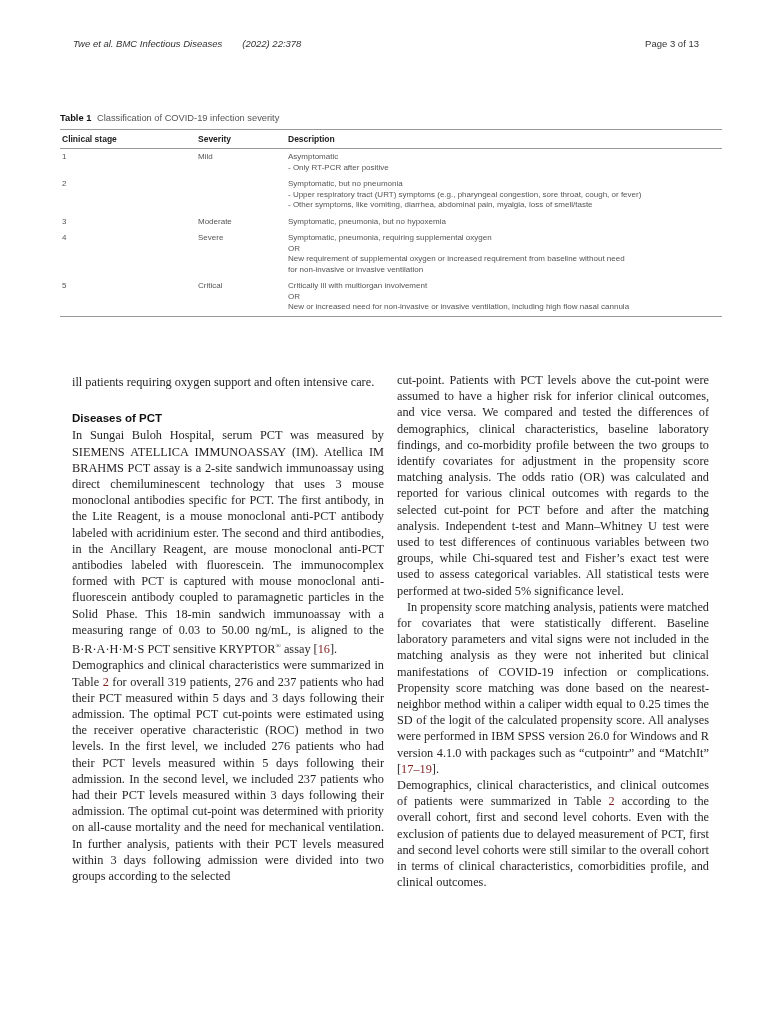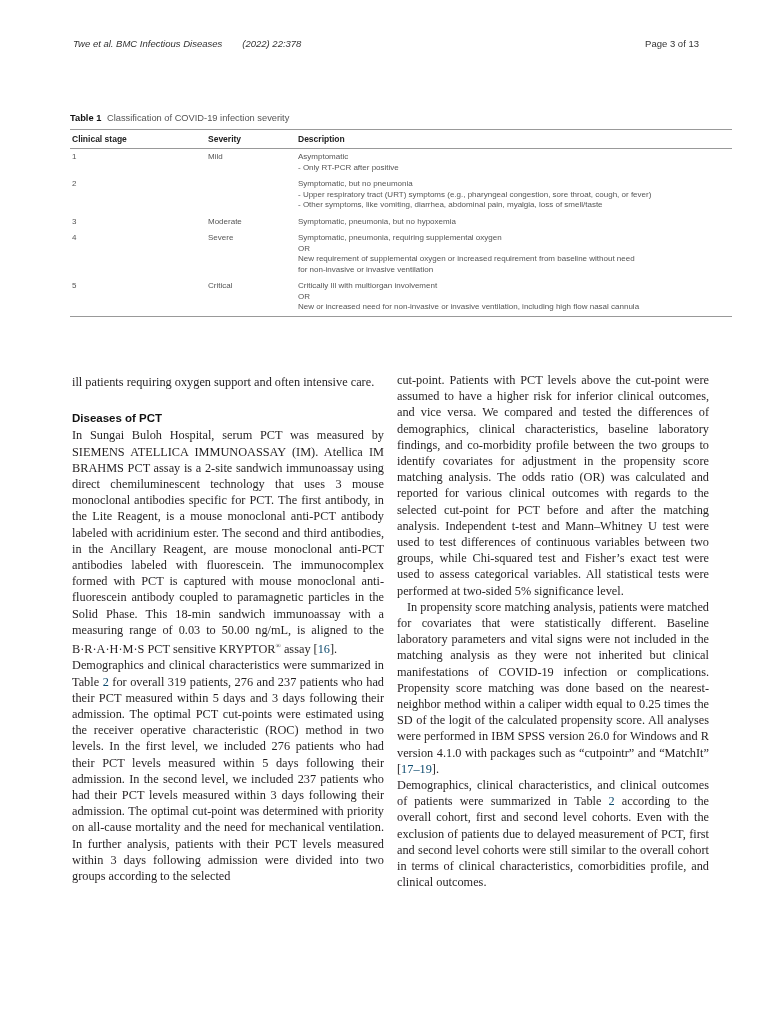--- a/index.html
+++ b/index.html
@@ -8,21 +8,21 @@
       font-family: "Liberation Serif", serif; color: #231f20;
     }
     .header {
       position: absolute; top: 38px; left: 73px; right: 72px;
       font-family: "Liberation Sans", sans-serif; font-size: 9.5px; color: #333;
       display: flex; justify-content: space-between;
     }
     .header .left span { font-style: italic; }
     .header .left .cite { margin-left: 20px; }
 
-    .table-wrap { position: absolute; top: 113px; left: 70px; width: 662px; }
+    .table-wrap { position: absolute; top: 113px; left: 60px; width: 662px; }
     .table-caption {
       font-family: "Liberation Sans", sans-serif; font-size: 9.3px; color: #555; margin-bottom: 6px;
     }
     .table-caption b { color: #111; font-weight: bold; margin-right: 3px; }
     table {
       width: 100%; border-collapse: collapse;
       font-family: "Liberation Sans", sans-serif; font-size: 8px; color: #555;
       border-top: 1px solid #999; border-bottom: 1px solid #999;
     }
     th {
@@ -40,21 +40,21 @@
     }
     .col.left { left: 72px; }
     .col.right { left: 397px; top: 372px; }
     .col p { margin: 0; }
     .col p.indent { text-indent: 10px; }
     .sec-head {
       font-family: "Liberation Sans", sans-serif; font-weight: bold;
       font-size: 11.5px; margin-top: 20px; margin-bottom: 1px; color: #111;
     }
     .sec-head.big { font-size: 12.5px; margin-top: 42px; }
-    .ref { color: #0c4a6e; }
+    .ref { color: #7f1d1d; }
   </style>
 </head>
 <body>
 
 <div class="header">
   <div class="left">
     <span>Twe et al. BMC Infectious Diseases</span><span class="cite">(2022) 22:378</span>
   </div>
   <div>Page 3 of 13</div>
 </div>

